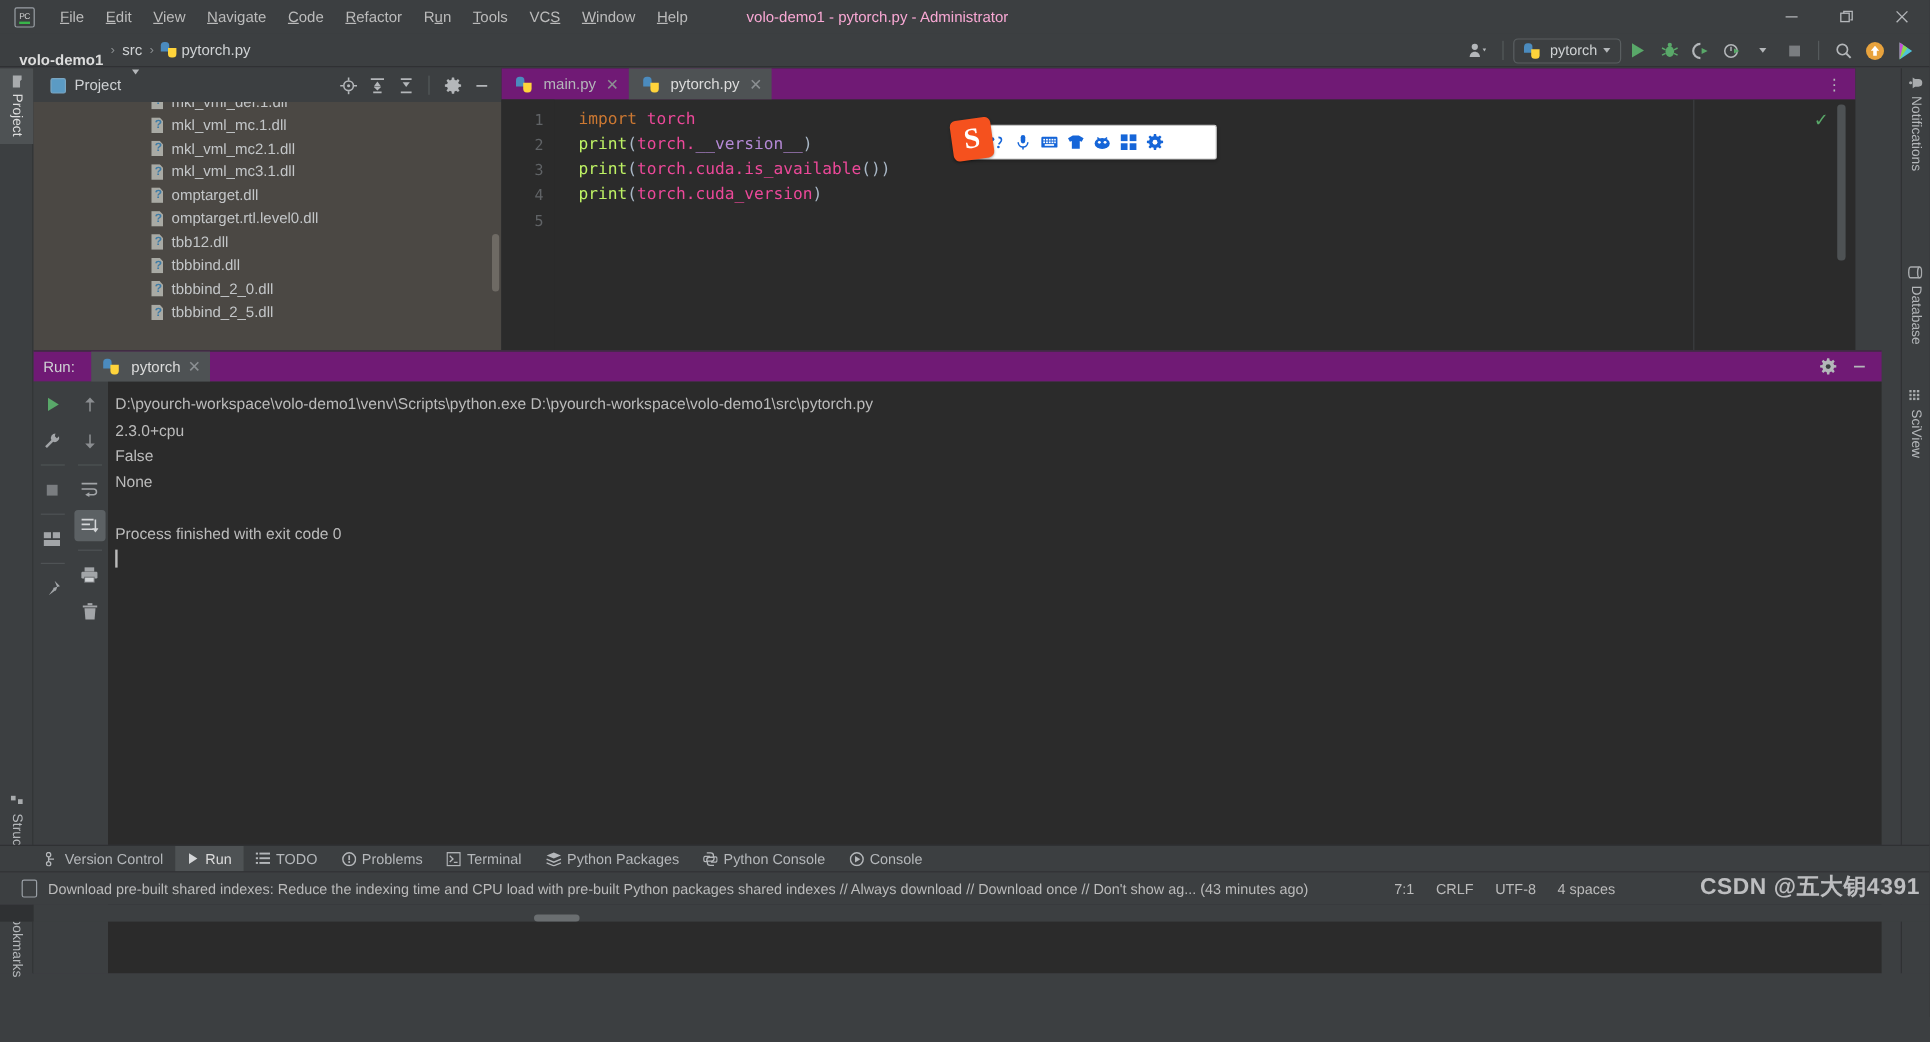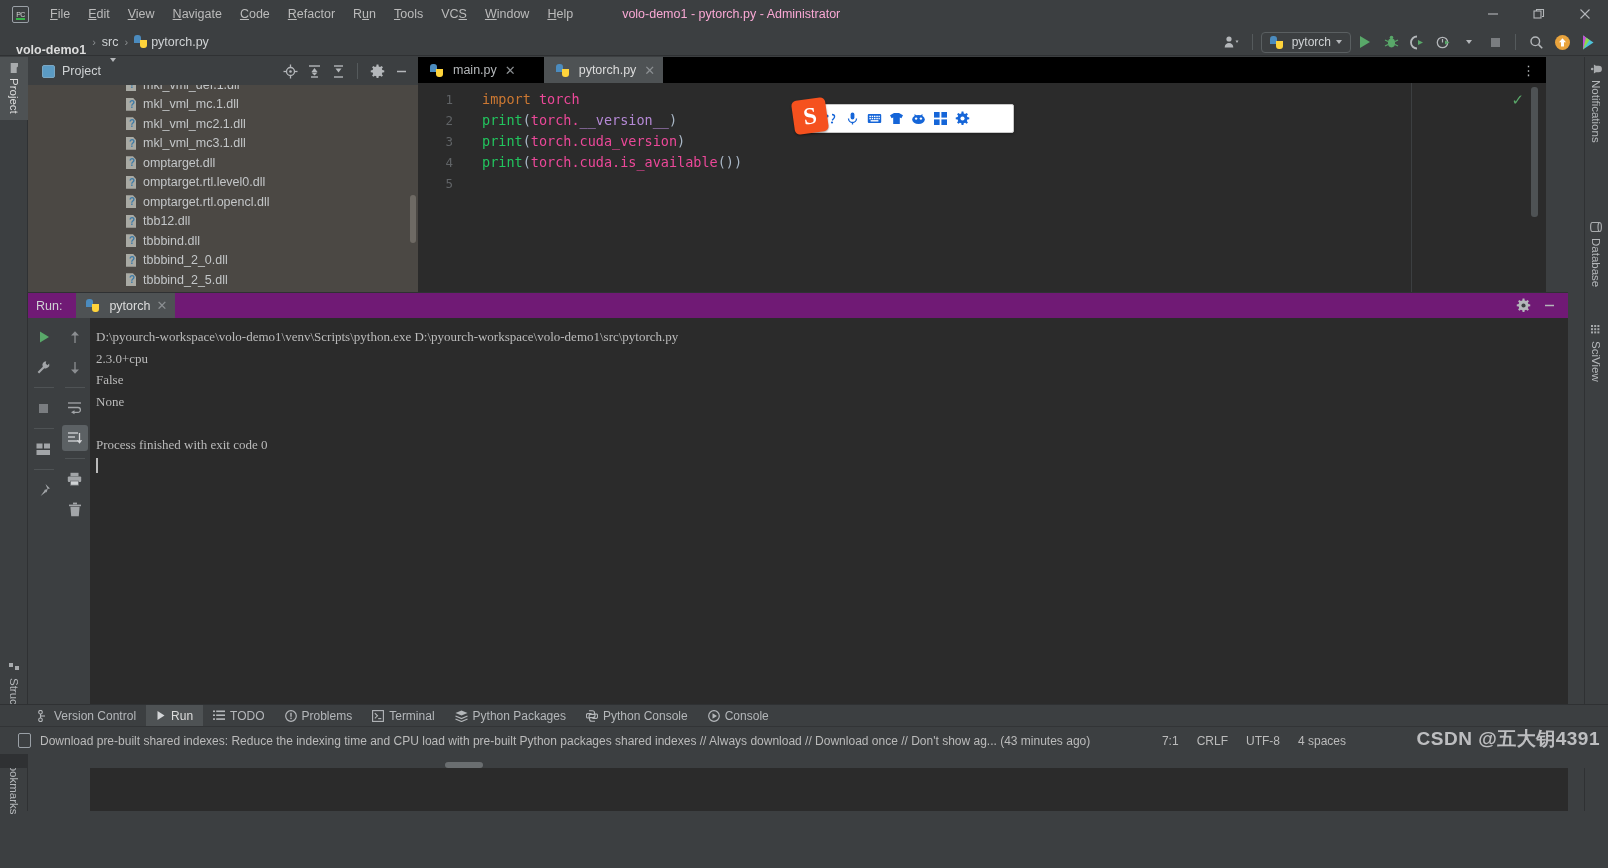--- a/index.html
+++ b/index.html
@@ -152,21 +152,21 @@
   .tree-scrollbar {
     position: absolute; right: 2px; top: 110px; width: 6px; height: 48px;
     background: #6e6a64; border-radius: 3px;
   }
 
   
   .editor-area {
     position: absolute; left: 418px; top: 57px; width: 1128px; height: 235px;
     background: #2b2b2b;
   }
-  .tabs { height: 26px; background: #000000; display: flex; align-items: flex-end; gap: 20px; }
+  .tabs { height: 26px; background: #701a75; display: flex; align-items: flex-end; }
   .tab {
     height: 26px; display: flex; align-items: center; gap: 6px;
     padding: 0 8px 0 12px; font-size: 12.5px; color: #b4b7ba;
   }
   .tab.active { background: #4e5254; color: #dcdcdc; }
   .tab .x { color: #8b8f92; font-size: 13px; margin-left: 2px; }
   .code-wrap { position: relative; height: 209px; background: #2b2b2b; display: flex; }
   .gutter {
     width: 44px; background: #2b2b2b; padding-top: 6px;
     text-align: right; padding-right: 9px;
@@ -174,21 +174,21 @@
   .gline {
     height: 21px; line-height: 21px; font-size: 12.5px; color: #606366;
     font-family: "DejaVu Sans Mono", monospace;
   }
   .code {
     flex: 1; padding-top: 6px; padding-left: 20px;
     font-family: "DejaVu Sans Mono", monospace; font-size: 13.5px;
   }
   .cline { height: 21px; line-height: 21px; white-space: pre; }
   .kw { color: #cc7832; }
-  .fn { color: #22c55e; }
+  .fn { color: #bef264; }
   .id { color: #ec4899; }
   .dunder { color: #b589d6; }
   .punct { color: #a9b7c6; }
   .code-right-rule {
     position: absolute; left: 993px; top: 0; width: 1px; height: 209px;
     background: #3c3f41;
   }
   .ed-scroll-thumb {
     position: absolute; right: 8px; top: 4px; width: 7px; height: 130px;
     background: #4e5254; border-radius: 3px;
@@ -252,21 +252,21 @@
     width: 31px; display: flex; flex-direction: column; align-items: center; gap: 4px;
   }
   .rp-ic {
     width: 26px; height: 26px; display: flex; align-items: center; justify-content: center;
     color: #a2a5a8; border-radius: 3px;
   }
   .rp-ic.active { background: #5c6164; }
   .rp-div { width: 20px; height: 1px; background: #4f5355; margin: 3px 0; }
   .console {
     flex: 1; background: #2b2b2b; padding: 8px 0 0 6px;
-    font-family: Liberation Serif, serif; font-size: 13px;
+    font-family: Liberation Sans, sans-serif; font-size: 13px;
     color: #bbbbbb; overflow: hidden;
   }
   .cl { height: 21.5px; line-height: 21.5px; white-space: pre; }
   .cl.empty { color: transparent; }
   .caret {
     display: inline-block; width: 1.5px; height: 15px; background: #bbbbbb;
     vertical-align: -3px;
   }
 
   
@@ -548,24 +548,20 @@
       <div class="tree-row">
         <span class="dll-icon"></span>
         <span>omptarget.dll</span>
       </div>
       <div class="tree-row">
         <span class="dll-icon"></span>
         <span>omptarget.rtl.level0.dll</span>
       </div>
       <div class="tree-row">
         <span class="dll-icon"></span>
-        <span>omptarget.rtl.opencl.dll</span>
-      </div>
-      <div class="tree-row">
-        <span class="dll-icon"></span>
         <span>tbb12.dll</span>
       </div>
       <div class="tree-row">
         <span class="dll-icon"></span>
         <span>tbbbind.dll</span>
       </div>
       <div class="tree-row">
         <span class="dll-icon"></span>
         <span>tbbbind_2_0.dll</span>
       </div>
@@ -596,22 +592,22 @@
       <div class="gutter">
         <div class="gline">1</div>
         <div class="gline">2</div>
         <div class="gline">3</div>
         <div class="gline">4</div>
         <div class="gline">5</div>
       </div>
       <div class="code">
         <div class="cline"><span class="kw">import</span><span class="id"> torch</span></div>
         <div class="cline"><span class="fn">print</span><span class="punct">(</span><span class="id">torch.</span><span class="dunder">__version__</span><span class="punct">)</span></div>
+        <div class="cline"><span class="fn">print</span><span class="punct">(</span><span class="id">torch.cuda.is_available</span><span class="punct">())</span></div>
         <div class="cline"><span class="fn">print</span><span class="punct">(</span><span class="id">torch.cuda_version</span><span class="punct">)</span></div>
-        <div class="cline"><span class="fn">print</span><span class="punct">(</span><span class="id">torch.cuda.is_available</span><span class="punct">())</span></div>
         <div class="cline"></div>
       </div>
       <div class="code-right-rule"></div>
       <div class="ed-scroll-thumb"></div>
       <div class="check-ok">✓</div>
     </div>
   </div>
 
   <div class="sogou">
     <div class="sogou-logo">S</div>

